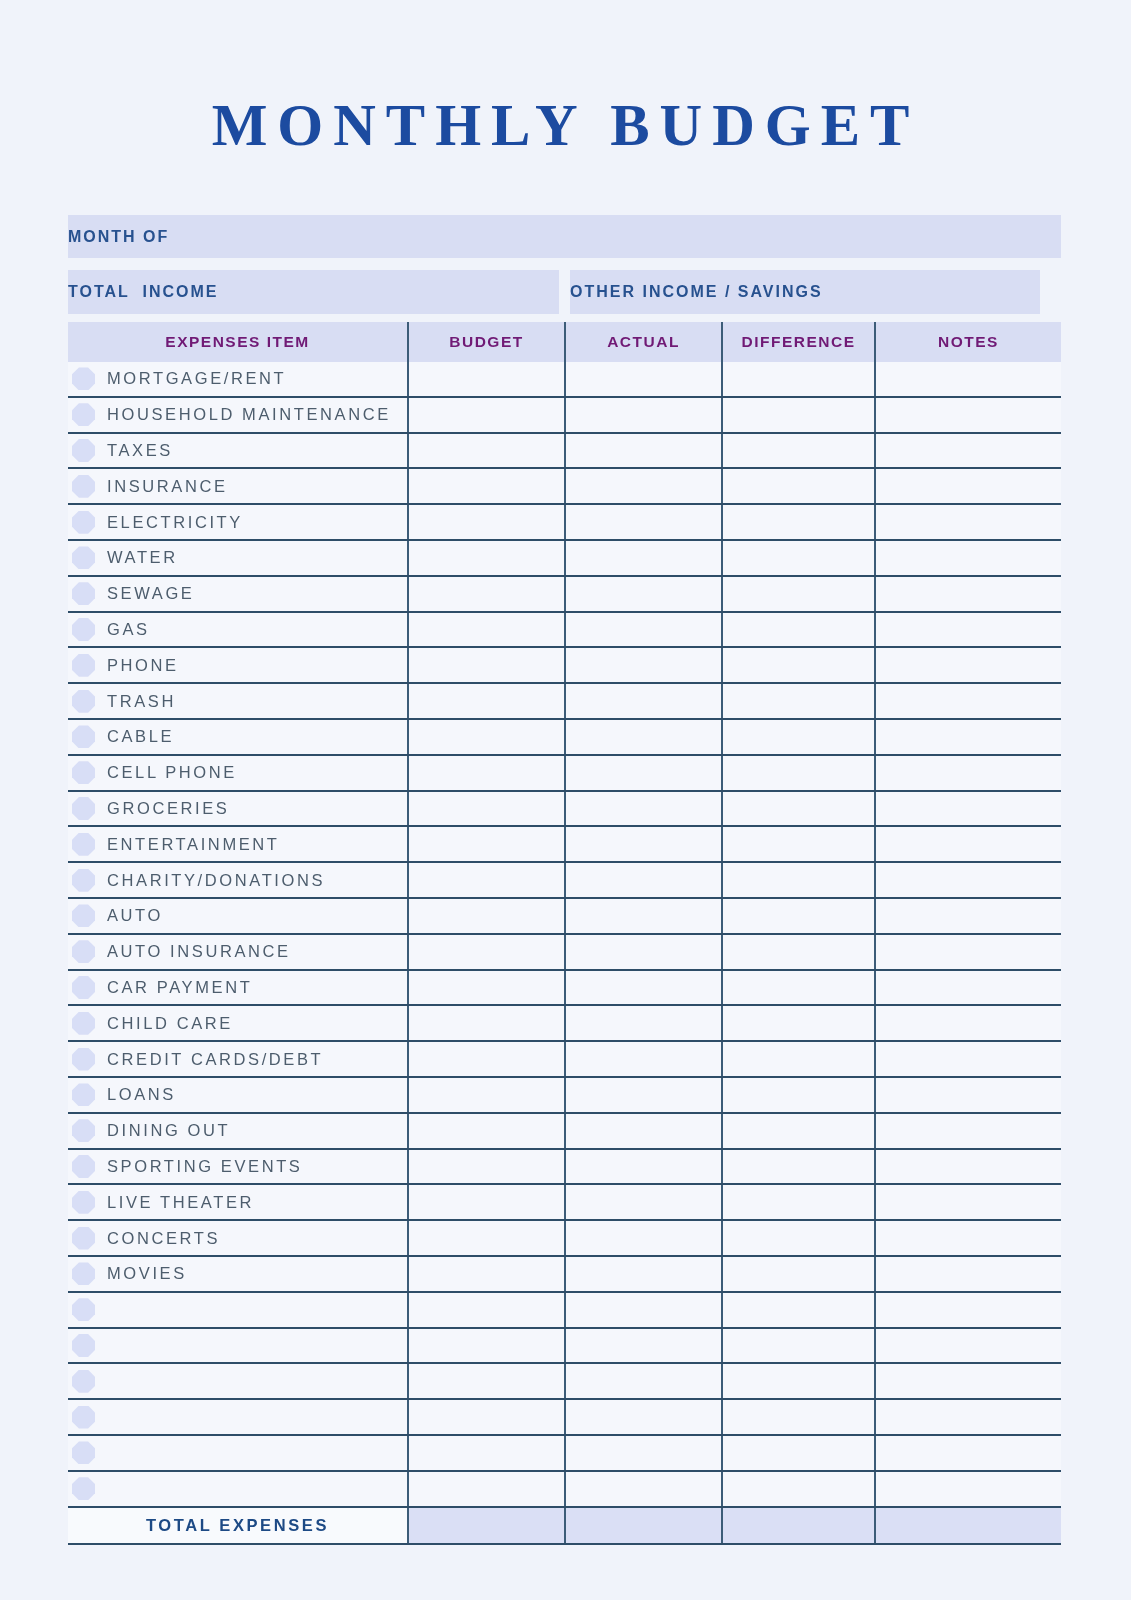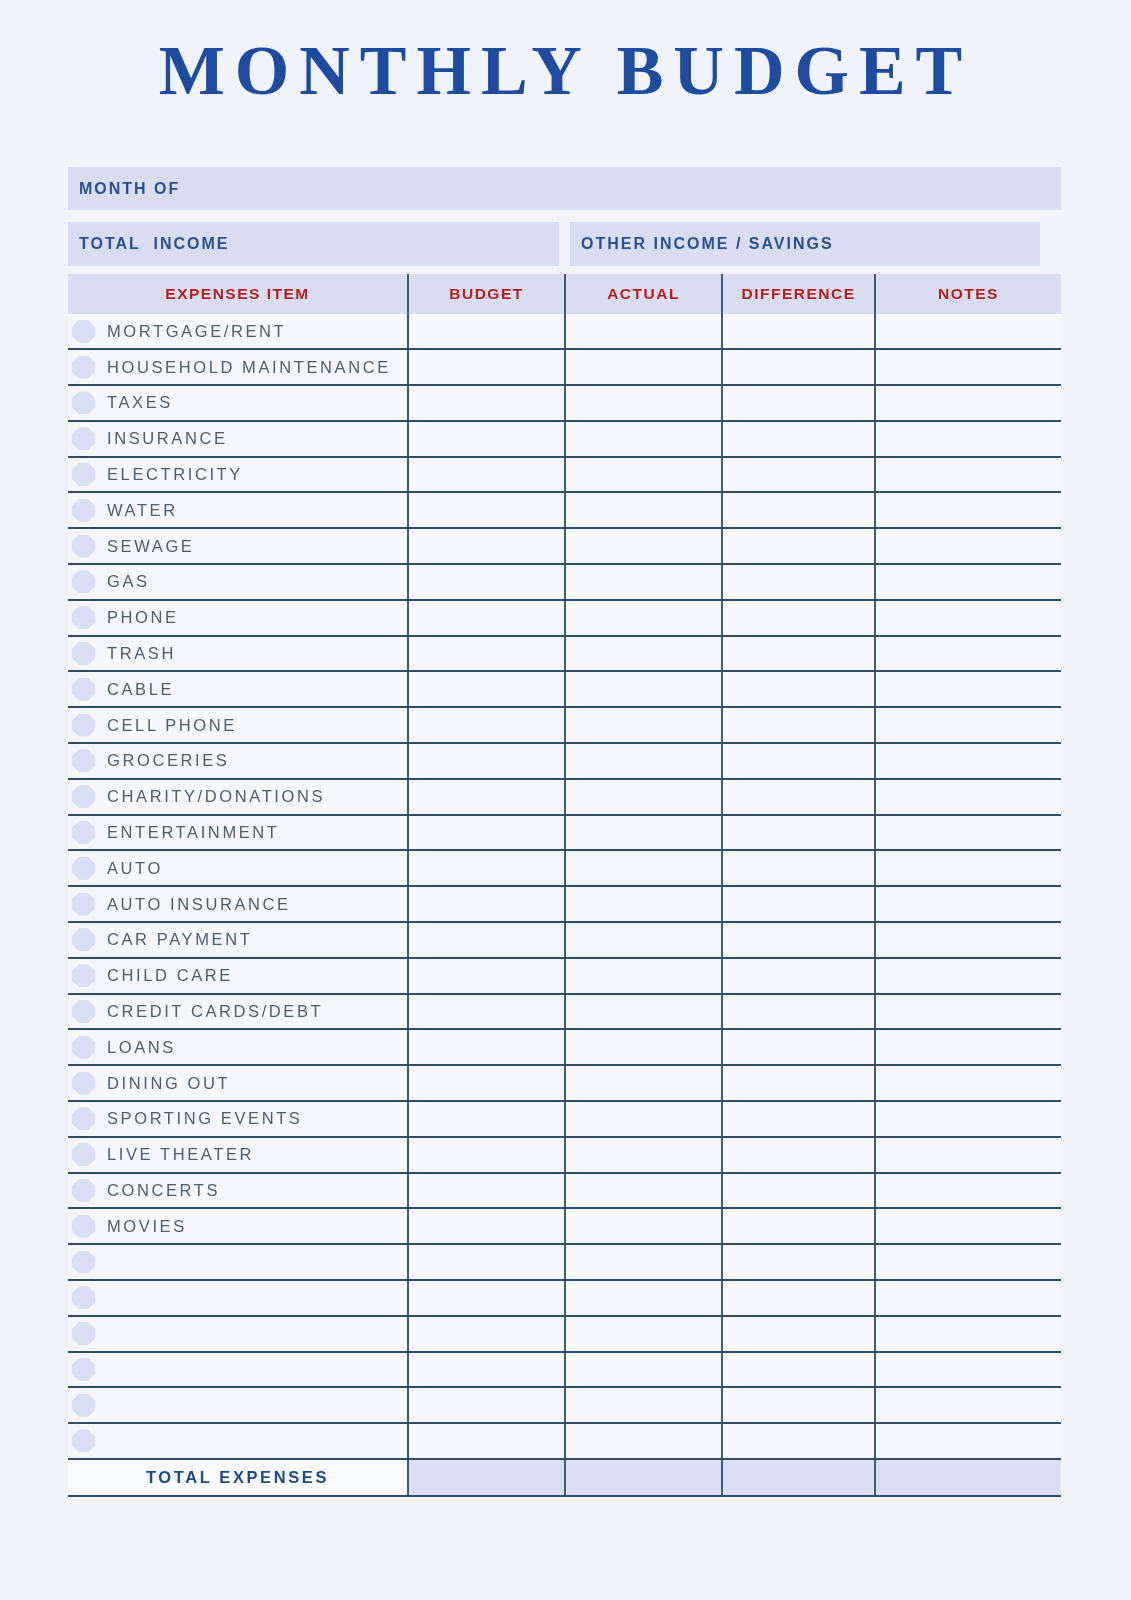--- a/index.html
+++ b/index.html
@@ -6,57 +6,57 @@
   html,body { width:1131px; }
   body {
     height:1600px;
     background:#f0f3fa;
     font-family:"Liberation Sans", sans-serif;
     overflow:hidden;
   }
   .page { width:1131px; height:1600px; position:relative; }
 
   .title {
-    padding-top:32px;
+    padding-top:92px;
     text-align:center;
     font-family:"Liberation Serif", "DejaVu Serif", serif;
-    font-size:70px;
+    font-size:59px;
     font-weight:700;
     letter-spacing:10px;
     color:#1c4ba0;
     line-height:1.12;
   }
 
   .content { margin-left:68px; width:993px; }
 
   .band {
     background:#d8ddf3;
     color:#27518f;
     font-weight:700;
     font-size:16px;
     letter-spacing:2px;
     display:flex;
     align-items:center;
-    padding-left:11px;
+    padding-left:0;
     white-space:pre;
   }
   .month-band { margin-top:57px; height:43px; }
   .income-row { margin-top:12px; display:flex; }
   .income-band { width:491px; height:44px; }
   .other-band  { width:470px; height:44px; margin-left:11px; }
 
   .table { margin-top:8px; }
   .grid-row {
     display:grid;
     grid-template-columns:339px 157px 157px 153px 187px;
   }
   .thead { height:40px; background:#d8ddf3; }
   .th {
     display:flex; align-items:center; justify-content:center;
-    color:#b91c1c; font-weight:700; font-size:15.5px; letter-spacing:1.5px;
+    color:#701a75; font-weight:700; font-size:15.5px; letter-spacing:1.5px;
   }
   .vline { border-left:2px solid #3c5c78; }
 
   .row {
     height:35.81px;
     background:#f5f7fc;
     border-bottom:2px solid #2e4d68;
   }
   .item-cell { display:flex; align-items:center; }
   .bullet {
@@ -240,31 +240,31 @@
               <span class="item-label">GROCERIES</span>
             </div>
             <div class="cell vline"></div>
             <div class="cell vline"></div>
             <div class="cell vline"></div>
             <div class="cell vline"></div>
           </div>
           <div class="grid-row row">
             <div class="item-cell">
               <span class="bullet"></span>
+              <span class="item-label">ENTERTAINMENT</span>
+            </div>
+            <div class="cell vline"></div>
+            <div class="cell vline"></div>
+            <div class="cell vline"></div>
+            <div class="cell vline"></div>
+          </div>
+          <div class="grid-row row">
+            <div class="item-cell">
+              <span class="bullet"></span>
               <span class="item-label">CHARITY/DONATIONS</span>
-            </div>
-            <div class="cell vline"></div>
-            <div class="cell vline"></div>
-            <div class="cell vline"></div>
-            <div class="cell vline"></div>
-          </div>
-          <div class="grid-row row">
-            <div class="item-cell">
-              <span class="bullet"></span>
-              <span class="item-label">ENTERTAINMENT</span>
             </div>
             <div class="cell vline"></div>
             <div class="cell vline"></div>
             <div class="cell vline"></div>
             <div class="cell vline"></div>
           </div>
           <div class="grid-row row">
             <div class="item-cell">
               <span class="bullet"></span>
               <span class="item-label">AUTO</span>

